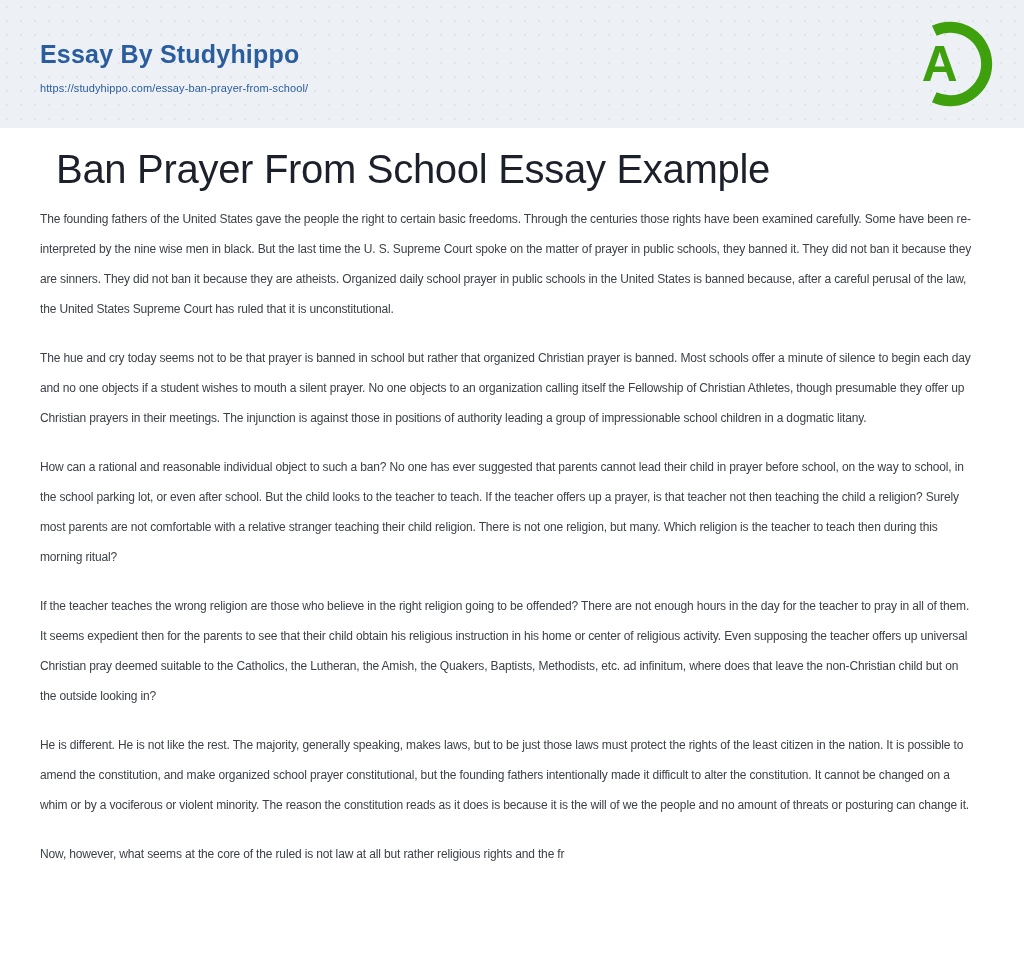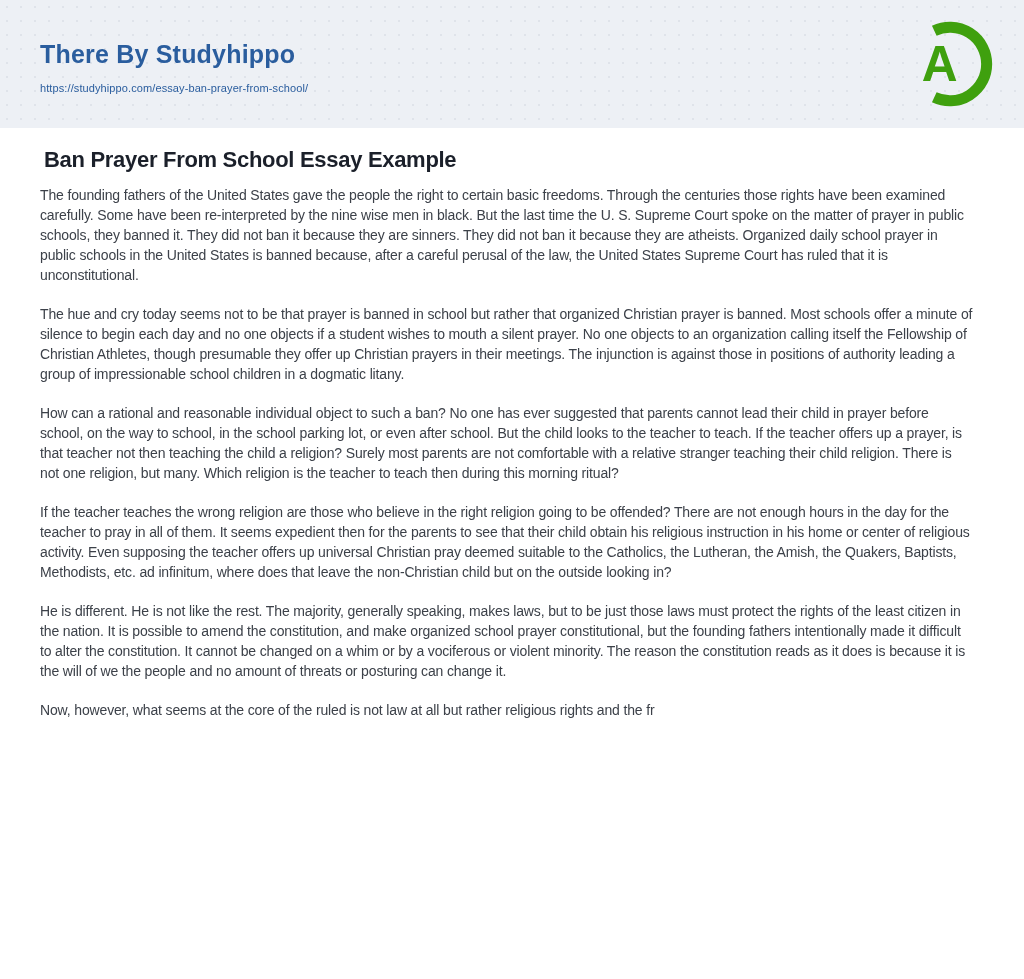--- a/index.html
+++ b/index.html
@@ -46,41 +46,41 @@
   .logo{
     width:92px;height:92px;
     color:var(--logo-green);
     flex:0 0 auto;
   }
   .logo svg{width:100%;height:100%;display:block;}
   .content{
     padding:19px 40px 0 40px;
   }
   .essay-title{
-    margin:0 0 12px 4px;
-    font-size:22px;
-    font-weight:700;
+    margin:0 0 12px 16px;
+    font-size:40px;
+    font-weight:400;
     letter-spacing:-.3px;
     color:var(--title-color);
   }
   .essay-paragraph{
     margin:0 10px 19px 0;
     max-width:948px;
-    font-size:14px;
-    line-height:20px;
+    font-size:12px;
+    line-height:30px;
     letter-spacing:-.15px;
     color:var(--body-color);
   }
 </style>
 </head>
 <body>
 
 <header class="page-header">
   <div class="header-text">
-    <h2 class="site-title">There By Studyhippo</h2>
+    <h2 class="site-title">Essay By Studyhippo</h2>
     <a class="site-url" href="#">https://studyhippo.com/essay-ban-prayer-from-school/</a>
   </div>
   <div class="logo">
     <svg viewBox="0 0 100 100" aria-hidden="true">
       <path d="M 35.1 13.75 A 40 40 0 1 1 35.1 86.25" fill="none" stroke="currentColor" stroke-width="12" stroke-linecap="butt"></path>
       <text x="41" y="68" text-anchor="middle" font-family="Liberation Sans, sans-serif" font-size="54" font-weight="700" fill="currentColor">A</text>
     </svg>
   </div>
 </header>
 

